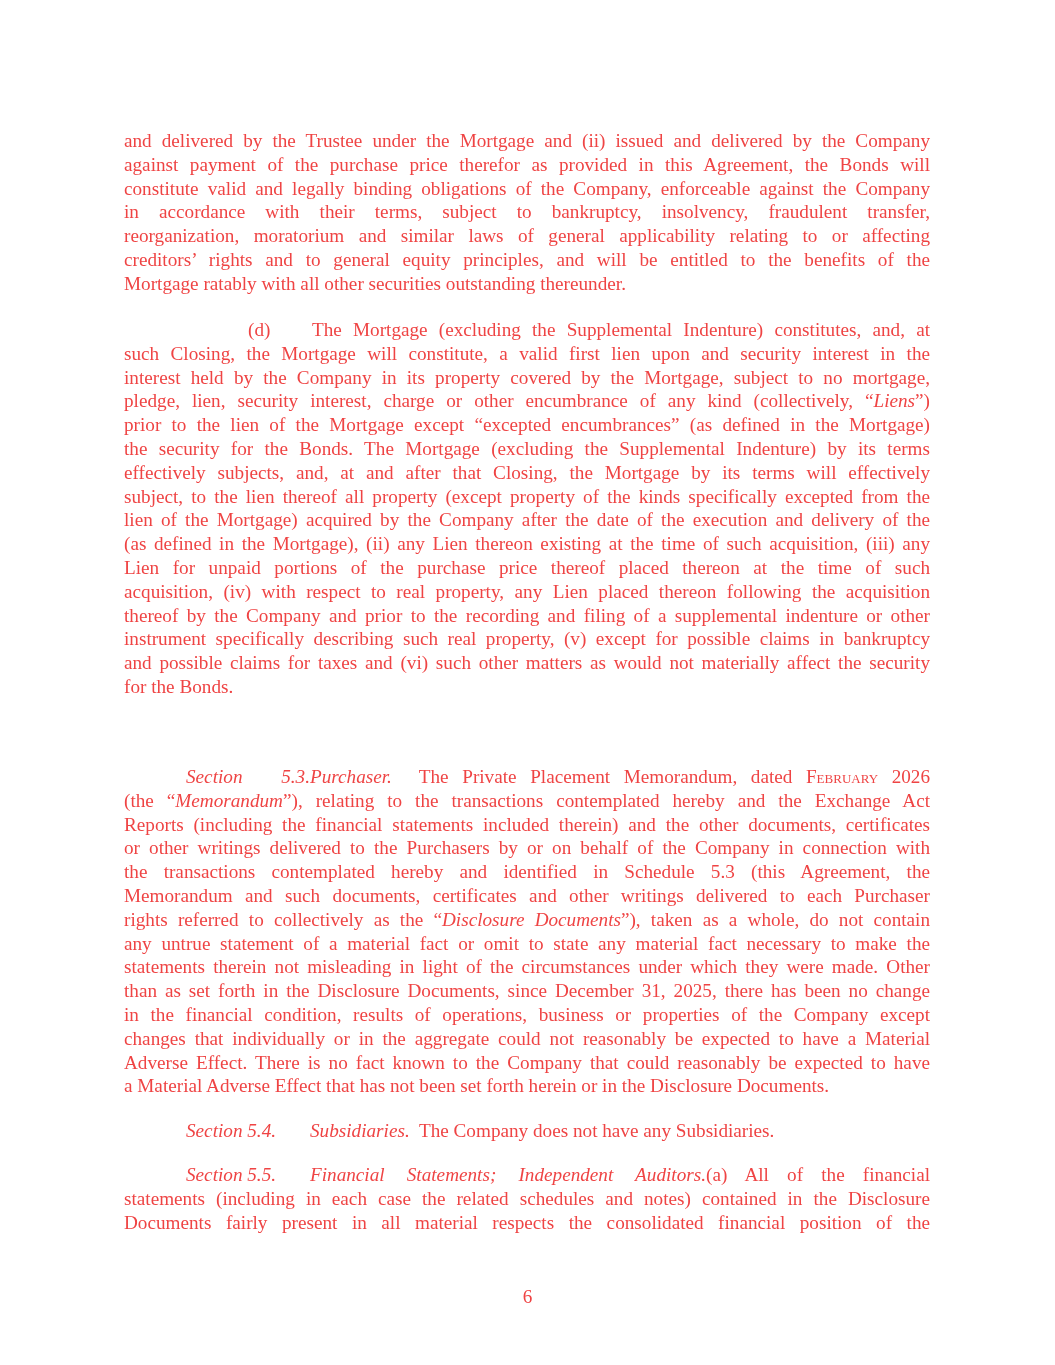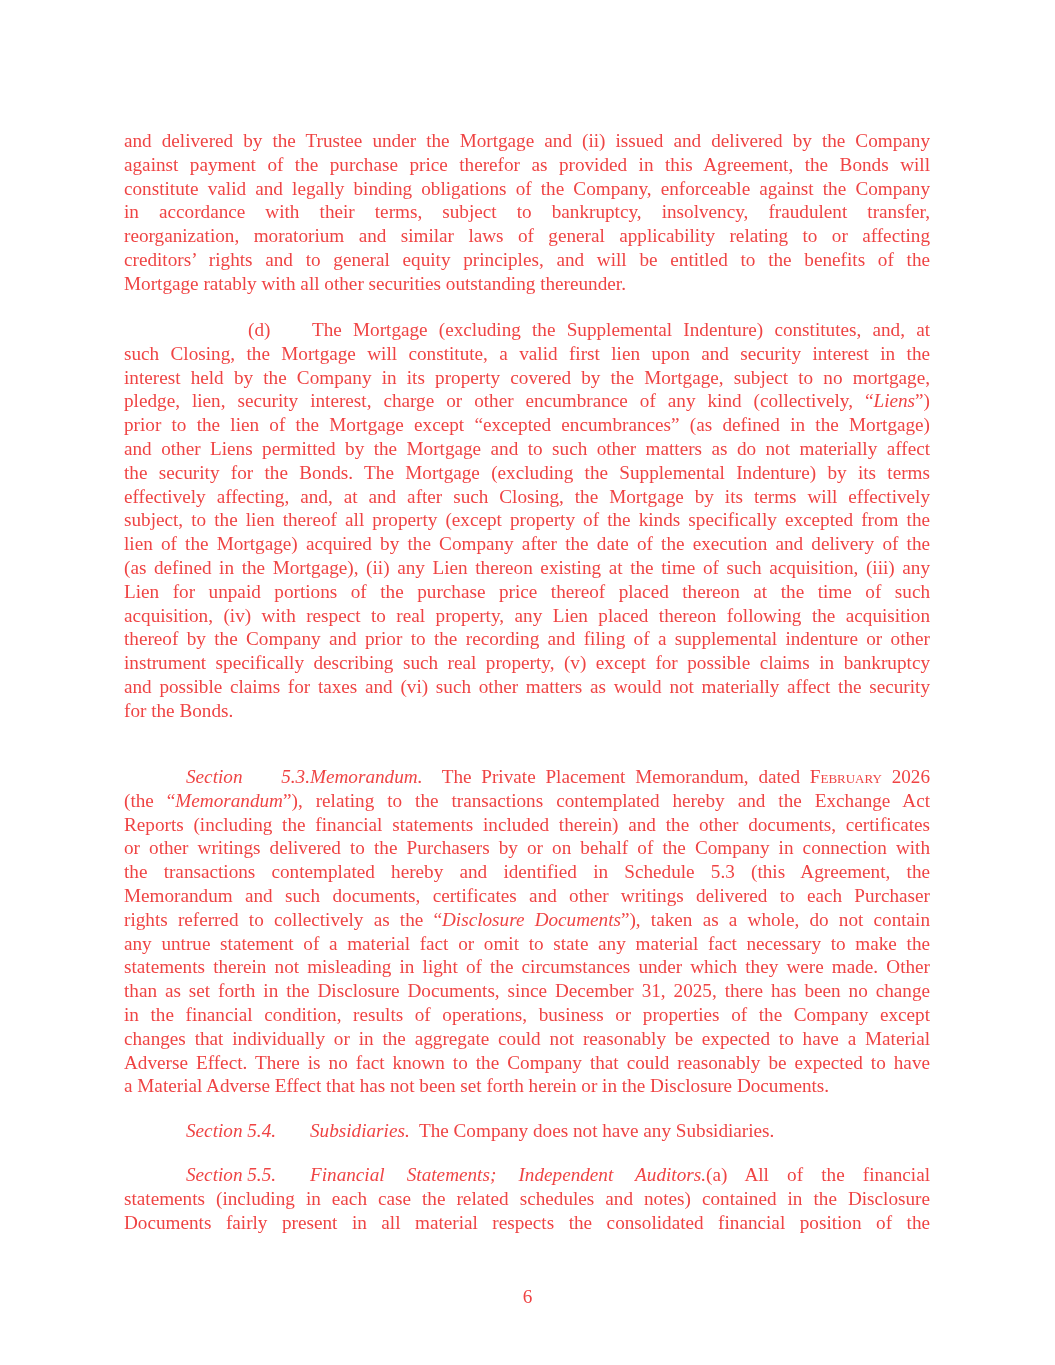--- a/index.html
+++ b/index.html
@@ -39,37 +39,36 @@
   </div>
 
   <div class="para" style="top:314px;font-family:Liberation Serif, serif;">
     <span class="line" style="padding-left:124px; text-align-last:left; white-space:nowrap;">
       <span style="display:inline-block; width:64px;">(d)</span><span style="display:inline-block; width:618px; text-align:justify; text-align-last:justify;">The Mortgage (excluding the Supplemental Indenture) constitutes, and, at</span>
     </span>
     <span class="line">such Closing, the Mortgage will constitute, a valid first lien upon and security interest in the</span>
     <span class="line">interest held by the Company in its property covered by the Mortgage, subject to no mortgage,</span>
     <span class="line"><span>pledge, lien, security interest, charge or other encumbrance of any kind (collectively, “</span><span class="i">Liens</span><span>”)</span></span>
     <span class="line">prior to the lien of the Mortgage except “excepted encumbrances” (as defined in the Mortgage)</span>
-    <span class="line">and other Liens permitted by the Mortgage and to such other matters as do not materially affect</span>
     <span class="line">the security for the Bonds. The Mortgage (excluding the Supplemental Indenture) by its terms</span>
-    <span class="line">effectively affecting, and, at and after such Closing, the Mortgage by its terms will effectively</span>
+    <span class="line">effectively subjects, and, at and after that Closing, the Mortgage by its terms will effectively</span>
     <span class="line">subject, to the lien thereof all property (except property of the kinds specifically excepted from the</span>
     <span class="line">lien of the Mortgage) acquired by the Company after the date of the execution and delivery of the</span>
     <span class="line">(as defined in the Mortgage), (ii) any Lien thereon existing at the time of such acquisition, (iii) any</span>
     <span class="line">Lien for unpaid portions of the purchase price thereof placed thereon at the time of such</span>
     <span class="line">acquisition, (iv) with respect to real property, any Lien placed thereon following the acquisition</span>
     <span class="line">thereof by the Company and prior to the recording and filing of a supplemental indenture or other</span>
     <span class="line">instrument specifically describing such real property, (v) except for possible claims in bankruptcy</span>
     <span class="line">and possible claims for taxes and (vi) such other matters as would not materially affect the security</span>
     <span class="line last">for the Bonds.</span>
   </div>
 
   <div class="para" style="top:761px;">
     <span class="line" style="padding-left:62px; width:744px;">
-      <span class="i" style="display:inline-block; width:124px; text-align:center;">Section 5.3.</span><span class="i">Memorandum.</span><span>&nbsp; </span><span>The Private Placement Memorandum, dated </span><span class="sc">February</span><span> 2026</span>
+      <span class="i" style="display:inline-block; width:124px; text-align:center;">Section 5.3.</span><span class="i">Purchaser.</span><span>&nbsp; </span><span>The Private Placement Memorandum, dated </span><span class="sc">February</span><span> 2026</span>
     </span>
     <span class="line"><span>(the “</span><span class="i">Memorandum</span><span>”), relating to the transactions contemplated hereby and the Exchange Act</span></span>
     <span class="line">Reports (including the financial statements included therein) and the other documents, certificates</span>
     <span class="line">or other writings delivered to the Purchasers by or on behalf of the Company in connection with</span>
     <span class="line">the transactions contemplated hereby and identified in Schedule 5.3 (this Agreement, the</span>
     <span class="line">Memorandum and such documents, certificates and other writings delivered to each Purchaser</span>
     <span class="line"><span>rights referred to collectively as the “</span><span class="i">Disclosure Documents</span><span>”), taken as a whole, do not contain</span></span>
     <span class="line">any untrue statement of a material fact or omit to state any material fact necessary to make the</span>
     <span class="line">statements therein not misleading in light of the circumstances under which they were made. Other</span>
     <span class="line">than as set forth in the Disclosure Documents, since December 31, 2025, there has been no change</span>

